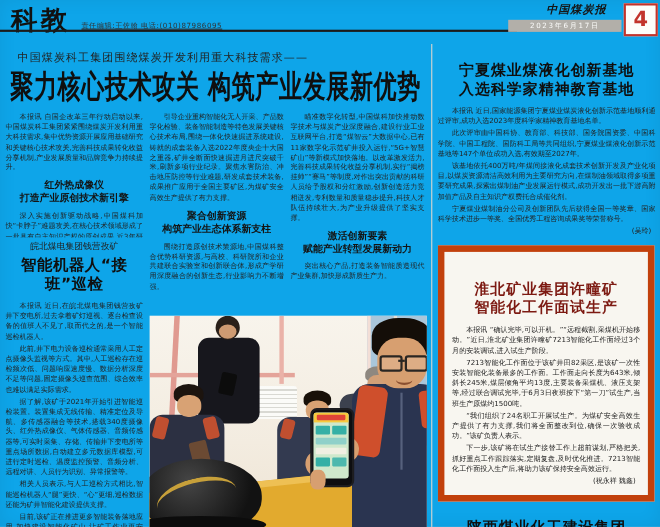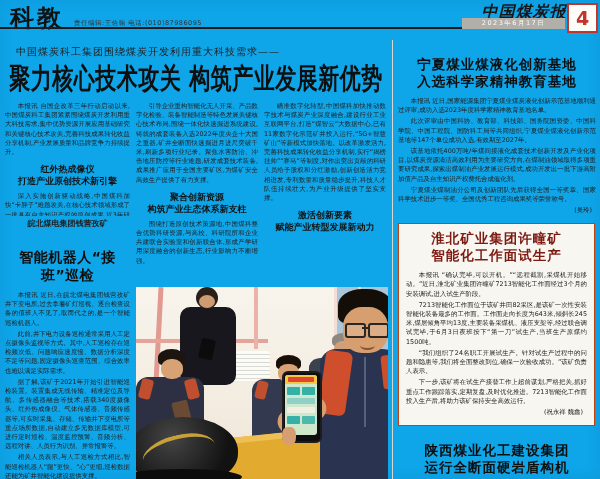--- a/index.html
+++ b/index.html
@@ -1,50 +1,50 @@
 <!DOCTYPE html>
 <html><head>
 <meta charset="utf-8">
 <style>
   html,body{margin:0;padding:0;background:#e8e6e1;}
   .page{position:relative;width:600px;height:479px;background:#0ea5e9;overflow:hidden;
         font-family:"DejaVu Sans","Liberation Sans",sans-serif;color:#1e1e1e;
         box-shadow:inset 0 0 16px rgba(0,0,0,0.07);}
   
   .section-title{position:absolute;left:10px;top:2px;font-size:24px;font-weight:900;letter-spacing:3px;color:#111;}
-  .editor-line{position:absolute;left:74px;top:19px;font-size:6.5px;color:#333;letter-spacing:.5px;}
+  .editor-line{position:absolute;left:74px;top:19px;font-size:6.5px;color:#333;letter-spacing:.5px;text-decoration:underline;}
   .header-rule{position:absolute;left:0;top:27px;width:470px;height:2px;background:#1b1b1b;}
   .masthead{position:absolute;left:480px;top:2px;width:88px;text-align:center;
             font-family:"DejaVu Serif","Liberation Serif",serif;font-style:italic;font-weight:bold;
-            font-size:16px;color:#161616;letter-spacing:1px;white-space:nowrap;}
+            font-size:10px;color:#161616;letter-spacing:1px;white-space:nowrap;}
   .date-bar{position:absolute;left:462px;top:18px;width:103px;height:11px;background:#b2afa9;
             color:#fcfcfa;font-size:6.5px;line-height:11px;text-align:center;letter-spacing:1.5px;}
   .page-num{position:absolute;left:567px;top:3px;width:27px;height:26px;border:2px solid #c2342c;
             background:#fdfdfa;color:#c2342c;font-size:19px;font-weight:bold;text-align:center;line-height:26px;}
   
   .kicker{position:absolute;left:16px;top:45px;width:380px;font-family:"DejaVu Serif","Liberation Serif",serif;
           font-size:10px;color:#222;letter-spacing:1px;}
   .headline{position:absolute;left:0;top:60px;width:392px;text-align:center;font-size:21px;font-weight:900;
             color:#0f0f0f;letter-spacing:.5px;transform:scaleY(1.35);transform-origin:top center;white-space:nowrap;}
   .col{position:absolute;overflow:hidden;}
   .col p,.art p{font-size:6.4px;line-height:9.2px;text-align:justify;text-indent:2em;margin:0 0 2px 0;color:#222;}
   .col1{left:5px;top:102px;width:125px;height:114px;}
   .col2{left:136px;top:102px;width:122px;height:184px;}
   .col3{left:264px;top:102px;width:122px;height:184px;}
   .subhead{font-size:9px;font-weight:bold;text-align:center;line-height:12px;margin:6px 0 5px;color:#141414;text-indent:0;}
   
   .robot{position:absolute;left:5px;top:216px;width:125px;height:263px;overflow:hidden;}
-  .robot .art-kicker{font-size:8px;text-align:center;color:#222;margin:2px 0 20px;font-family:"DejaVu Serif","Liberation Serif",serif;font-weight:bold;}
+  .robot .art-kicker{font-size:8px;text-align:center;color:#222;margin:2px 0 3px;font-family:"DejaVu Serif","Liberation Serif",serif;}
   .robot .art-headline{font-size:14px;font-weight:900;text-align:center;color:#0f0f0f;margin:0 0 6px;letter-spacing:.5px;}
   
   .vrule{position:absolute;left:392px;top:40px;width:1px;height:439px;background:#d9d6cf;}
   .rightcol{position:absolute;left:398px;top:40px;width:198px;height:439px;overflow:hidden;}
   .r-headline{font-size:13.5px;font-weight:900;text-align:center;line-height:17px;color:#0f0f0f;margin:16px 0 7px;letter-spacing:1px;}
   .byline{font-size:6.4px;text-align:right;margin:0 4px 2px 0;color:#222;}
-  .redbox{border:1px solid #c2410c;background:#f8f6f0;padding:4px 7px 6px;margin:8px 1px 7px 0;}
+  .redbox{border:6px solid #c2410c;background:#f8f6f0;padding:24px 7px 6px;margin:8px 1px 7px 0;}
   .redbox .r-headline{color:#7d1a12;margin:2px 0 7px;}
   
   .photo{position:absolute;left:136px;top:287px;width:252px;height:192px;overflow:hidden;
          background:linear-gradient(#f8f4ec 0%,#f3ece0 60%,#eee4d4 100%);}
   .photo *{position:absolute;}
   .frame-v1{left:20px;top:0;width:5px;height:96px;background:#e09a90;transform:rotate(3deg);}
   .frame-h1{left:0;top:52px;width:132px;height:4px;background:#e4a49a;}
   .frame-v2{left:118px;top:0;width:4px;height:62px;background:#eab2a8;}
   .window{left:198px;top:0;width:54px;height:118px;background:#a9c6da;border-left:3px solid #f3ded6;}
   .window-mullion{left:222px;top:0;width:3px;height:118px;background:#e8dfd2;}
@@ -131,20 +131,21 @@
     </div>
     <p>围绕打造原创技术策源地,中国煤科整合优势科研资源,与高校、科研院所和企业共建联合实验室和创新联合体,形成产学研用深度融合的创新生态,行业影响力不断增强。</p>
   </div>
 
   <div class="col col3">
     <p>瞄准数字化转型,中国煤科加快推动数字技术与煤炭产业深度融合,建设行业工业互联网平台,打造“煤智云”大数据中心,已有11家数字化示范矿井投入运行,“5G+智慧矿山”等新模式加快落地。以改革激发活力,完善科技成果转化收益分享机制,实行“揭榜挂帅”“赛马”等制度,对作出突出贡献的科研人员给予股权和分红激励,创新创造活力竞相迸发,专利数量和质量稳步提升,科技人才队伍持续壮大,为产业升级提供了坚实支撑。</p>
     <div class="subhead">
       <div>激活创新要素</div>
       <div>赋能产业转型发展新动力</div>
     </div>
+    <p>突出核心产品,打造装备智能质造现代产业集群,加快形成新质生产力。</p>
   </div>
 
   <div class="robot art">
     <div class="art-kicker">皖北煤电集团钱营孜矿</div>
     <div class="art-headline">智能机器人“接班”巡检</div>
     <p>本报讯 近日,在皖北煤电集团钱营孜矿井下变电所,过去拿着矿灯巡视、逐台检查设备的值班人不见了,取而代之的,是一个智能巡检机器人。</p>
     <p>此前,井下电力设备巡检通常采用人工定点摄像头监视等方式。其中,人工巡检存在巡检频次低、问题响应速度慢、数据分析深度不足等问题,固定摄像头巡查范围、综合效率也难以满足实际需求。</p>
     <p>据了解,该矿于2021年开始引进智能巡检装置。装置集成无线传输、精准定位及导航、多传感器融合等技术,搭载340度摄像头、红外热成像仪、气体传感器、音频传感器等,可实时采集、存储、传输井下变电所等重点场所数据,自动建立多元数据库模型,可进行定时巡检、温度监控预警、音频分析、远程对讲、人员行为识别、异常报警等。</p>
     <p>相关人员表示,与人工巡检方式相比,智能巡检机器人“腿”更快、“心”更细,巡检数据还能为矿井智能化建设提供支撑。</p>
     <p>目前,该矿正在推进更多智能装备落地应用,加快建设智能化矿山,让矿工作业更安全、更轻松。</p>
@@ -226,21 +227,21 @@
       <div class="byline">(吴玲)</div>
     </div>
 
     <div class="redbox art">
       <div class="r-headline">
         <div>淮北矿业集团许疃矿</div>
         <div>智能化工作面试生产</div>
       </div>
       <p>本报讯 “确认完毕,可以开机。”“远程截割,采煤机开始移动。”近日,淮北矿业集团许疃矿7213智能化工作面经过3个月的安装调试,进入试生产阶段。</p>
       <p>7213智能化工作面位于该矿井田82采区,是该矿一次性安装智能化装备最多的工作面。工作面走向长度为643米,倾斜长245米,煤层倾角平均13度,主要装备采煤机、液压支架等,经过联合调试完毕,于6月3日夜班按下“第一刀”试生产,当班生产原煤约1500吨。</p>
-      <p>“我们组织了24名职工开展试生产。针对试生产过程中的问题和隐患等,我们将全面整改到位,确保一次验收成功。”该矿负责人表示。</p>
+      <p>“我们组织了24名职工开展试生产。为煤矿安全高效生产提供了有力支撑,我们将全面整改到位,确保一次验收成功。”该矿负责人表示。</p>
       <p>下一步,该矿将在试生产接替工作上超前谋划,严格把关,抓好重点工作跟踪落实,定期复盘,及时优化推进。7213智能化工作面投入生产后,将助力该矿保持安全高效运行。</p>
       <div class="byline">(祝永祥 魏鑫)</div>
     </div>
 
     <div class="art">
       <div class="r-headline">
         <div>陕西煤业化工建设集团</div>
         <div>运行全断面硬岩盾构机</div>
       </div>
       <p>本报讯 近日,陕西煤业化工建设集团首台TBM(全断面硬岩盾构机)“奋进号”试运转成功,标志着该集团开辟掘进装备快速掘进新领域,实现了盾构机施工的开拓性突破。</p>

